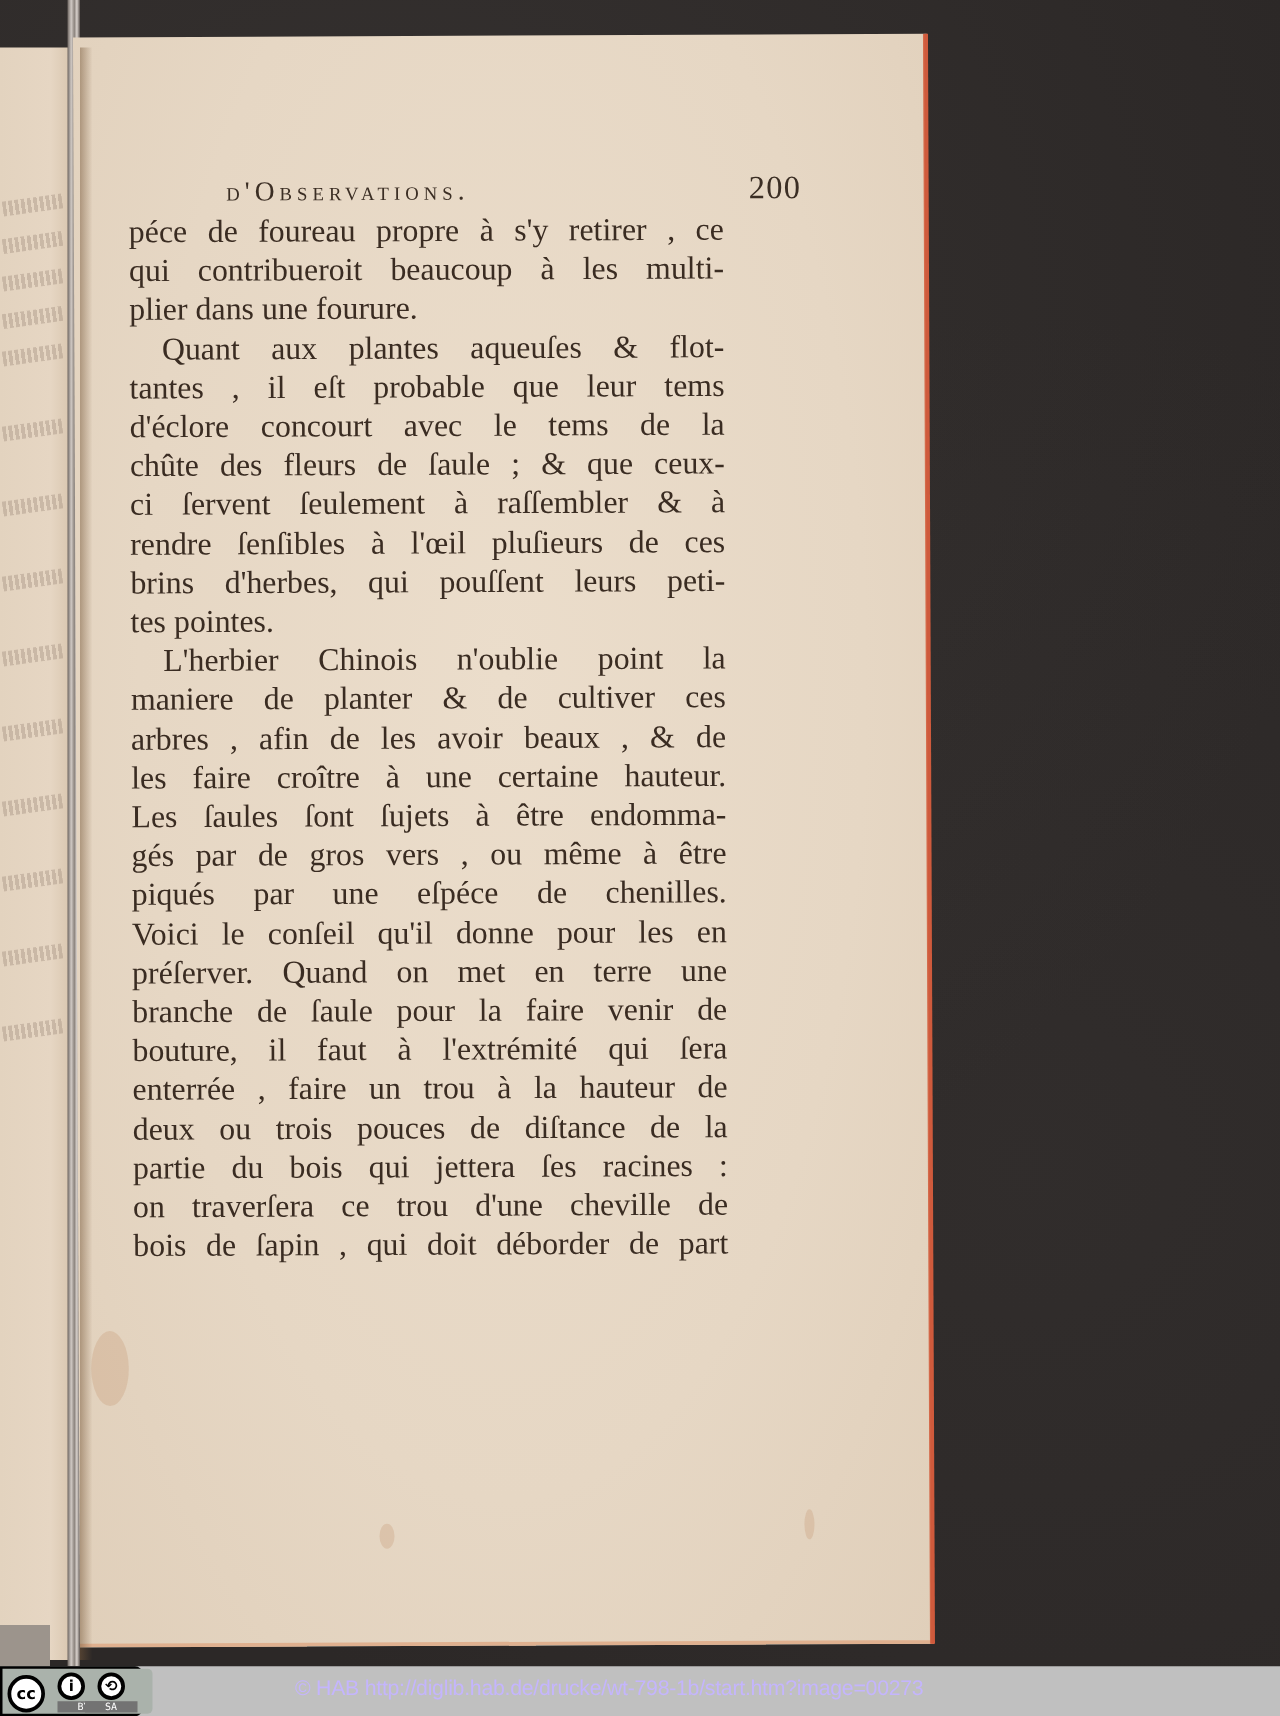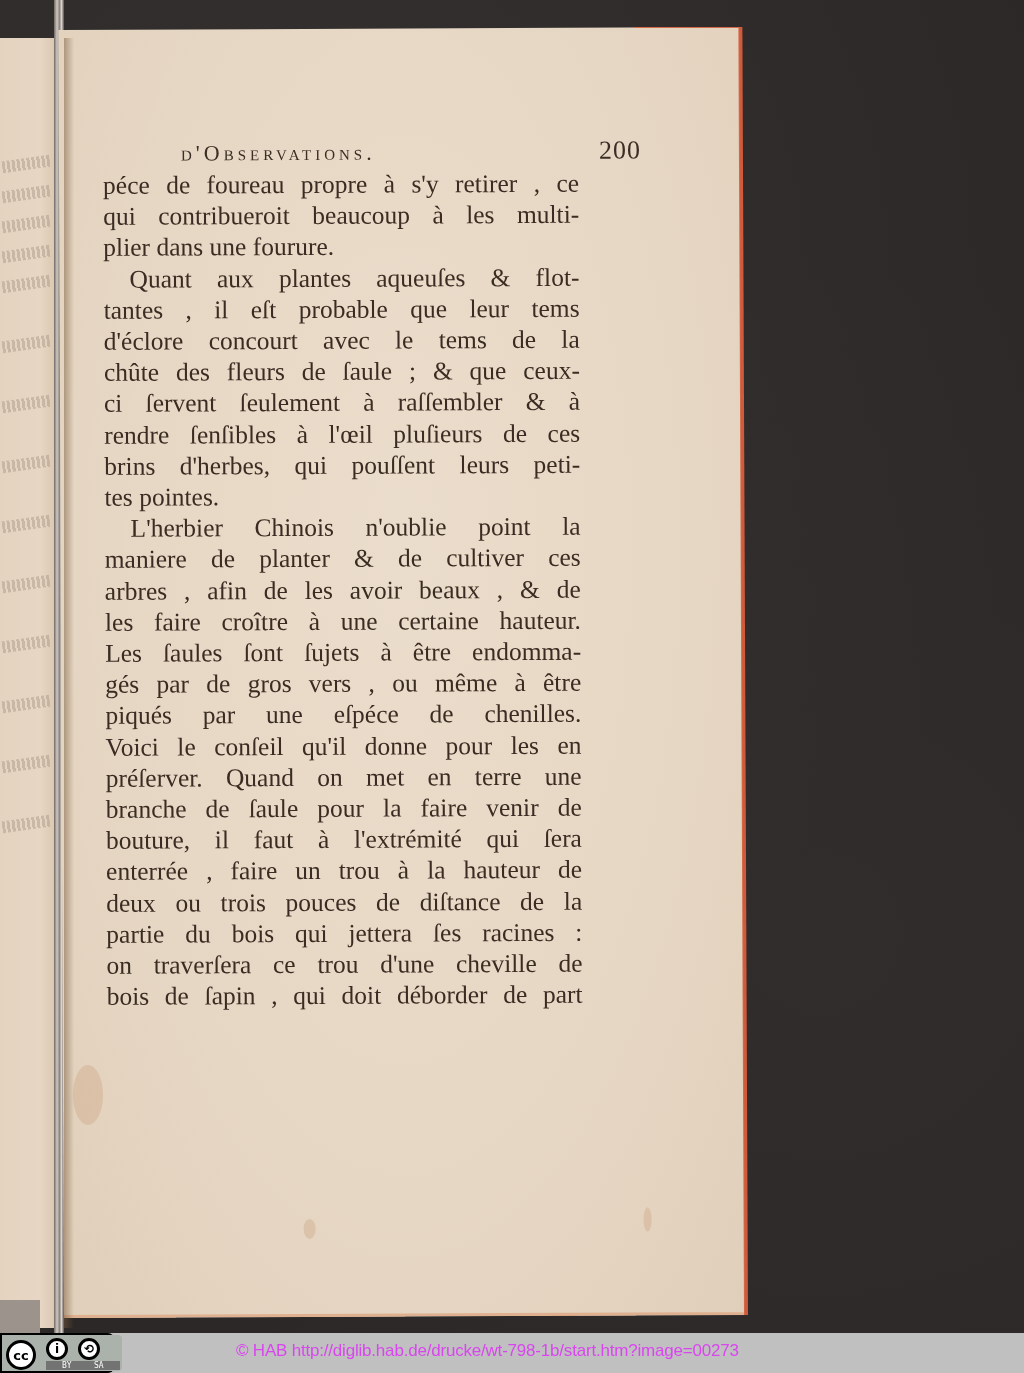--- a/index.html
+++ b/index.html
@@ -88,21 +88,21 @@
   }
   .cc-main { left: 4px; top: 5px; width: 30px; height: 30px; font-size: 13px; }
   .cc-by { left: 44px; width: 22px; height: 22px; font-size: 12px; }
   .cc-sa { left: 76px; width: 22px; height: 22px; font-size: 12px; }
   .cc-label {
     position: absolute; top: 26px; font-family: "DejaVu Sans Mono", monospace;
     font-size: 8px; color: #000; background: #737373; color: #fff; padding: 0 16px;
   }
   .footer-text {
     position: absolute; left: 236px; top: 1341px;
-    font-family: "Liberation Sans", sans-serif; font-size: 17px; color: #d946ef;
+    font-family: "Liberation Sans", sans-serif; font-size: 17px; color: #c4b5fd;
     letter-spacing: -0.2px;
   }
 </style>
 </head>
 <body>
 
 <div class="bg-texture"></div>
 
 <div class="left-page">
   <div class="ghost-line" style="top:120px"></div>
@@ -166,16 +166,16 @@
 </div>
 <div class="gutter-shadow"></div>
 
 <div class="footer-bar"></div>
 <div class="cc-badge">
   <div class="cc-inner">
     <div class="cc-circle cc-main">cc</div>
     <div class="cc-circle cc-by">i</div>
     <div class="cc-circle cc-sa">⟲</div>
     <span class="cc-label" style="left:44px">BY</span>
-    <span class="cc-label" style="left:76px">SA</span>
+    <span class="cc-label" style="left:66px">SA</span>
   </div>
 </div>
 <div class="footer-text">© HAB http://diglib.hab.de/drucke/wt-798-1b/start.htm?image=00273</div>
 
 </body></html>

